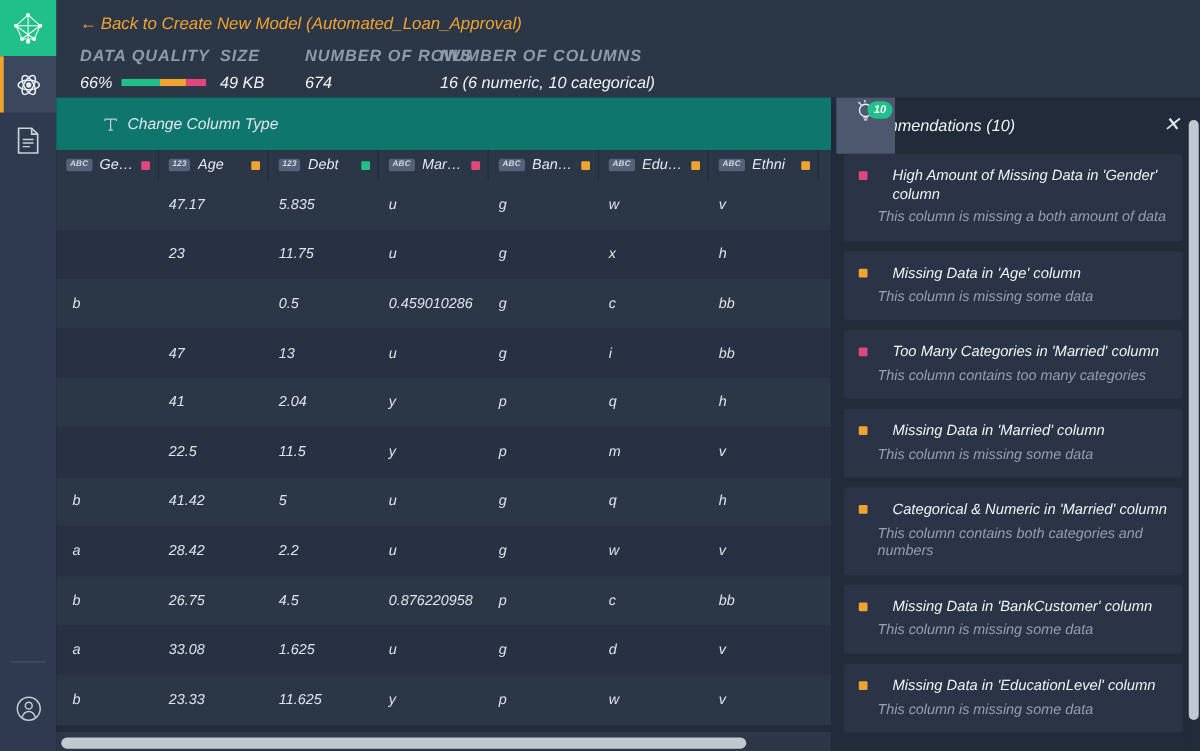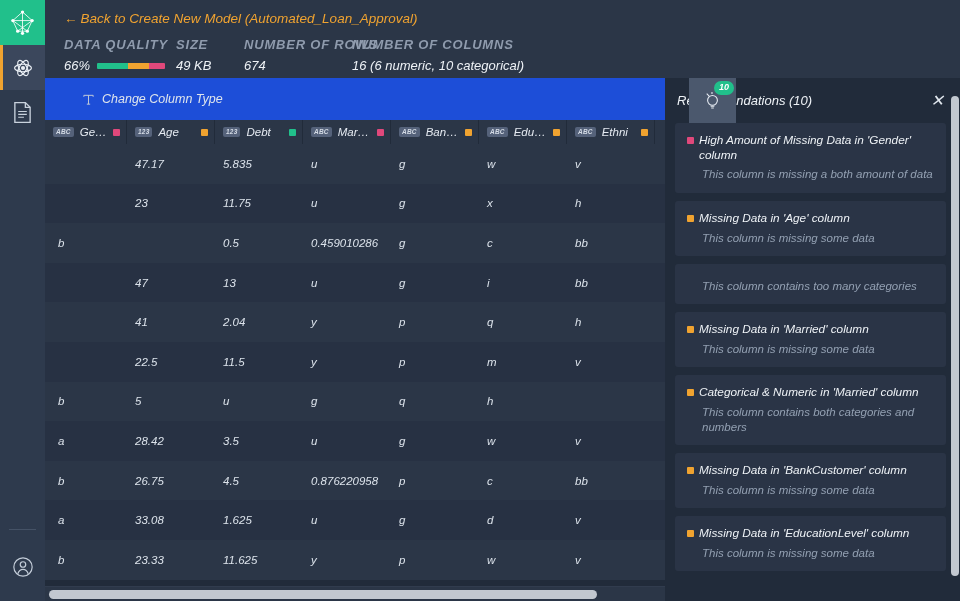--- a/index.html
+++ b/index.html
@@ -61,21 +61,21 @@
   .dqbar { display:inline-flex; height:6px; margin-left:7px; border-radius:1px; overflow:hidden; width:68px; }
   .dqbar i { display:block; height:6px; }
 
   
   .content { flex:1; display:flex; min-height:0; position:relative; }
 
   .grid-wrap { width:620px; flex:0 0 620px; background:#212b3a; display:flex; flex-direction:column; min-height:0; position:relative; }
 
   .grid-toolbar {
     height:42px; flex:0 0 42px; display:flex; align-items:center;
-    padding-left:37px; background:#1d4ed8;
+    padding-left:37px; background:#0f766e;
   }
   .toolbtn {
     display:flex; align-items:center; gap:7px; cursor:pointer;
     color:#dfe5ec; font-size:12.5px;
   }
   .toolbtn .ticon { color:#c3ccd8; font-size:13px; display:inline-flex; }
 
   .grid-head { display:flex; height:24px; flex:0 0 24px; background:#2b3647; }
   .hcell {
     width:88px; flex:0 0 88px; display:flex; align-items:center;
@@ -109,22 +109,22 @@
     position:absolute; left:0; right:0; bottom:0; height:15px;
     background:#2b3647; border-top:1px solid #313c4e;
   }
   .hscroll-thumb {
     position:absolute; left:4px; top:3px; height:9px; width:548px;
     background:#c2c8d0; border-radius:5px; cursor:pointer;
   }
 
   
   .bulbtab {
-    position:absolute; left:644px; top:0; width:47px; height:45px;
-    background:#4b586d; display:flex; align-items:center; justify-content:center;
+    position:absolute; left:624px; top:0; width:47px; height:45px;
+    background:#4b586d; display:flex; justify-content:center;
     cursor:pointer; z-index:5;
   }
   .bulbbadge {
     position:absolute; top:3px; right:2px;
     background:#21c08b; color:#fff; font-size:9px; font-weight:bold;
     border-radius:9px; padding:1px 5px; line-height:1.3;
   }
 
   
   .recpanel {
@@ -136,21 +136,21 @@
     justify-content:space-between; padding:0 12px 0 12px;
     background:#212b3a;
   }
   .rec-title { font-size:13px; color:#eef2f6; }
   .rec-close { color:#e2e8ef; font-size:16px; cursor:pointer; line-height:1; padding:2px 4px; }
   .rec-list { flex:1; overflow:hidden; padding:0 14px 0 10px; position:relative; }
   .rec-card {
     background:#2a3446; border-radius:3px; padding:10px 12px 11px 12px;
     margin-bottom:8px; cursor:pointer;
   }
-  .rec-row { display:flex; align-items:flex-start; gap:5px; }
+  .rec-row { display:flex; align-items:flex-start; gap:20px; }
   .rec-dot { width:7px; height:7px; border-radius:1px; margin-top:4px; flex:0 0 7px; }
   .rec-h { font-size:11.8px; color:#eef2f6; line-height:1.25; }
   .rec-sub { font-size:11.5px; color:#93a0b2; margin:5px 0 0 15px; line-height:1.25; }
   .vscroll-track {
     position:absolute; right:0px; top:18px; bottom:0; width:10px; background:#212b3a;
   }
   .vscroll-thumb {
     position:absolute; right:1px; top:0px; width:8px; height:480px;
     background:#c2c8d0; border-radius:5px; cursor:pointer;
   }
@@ -346,30 +346,31 @@
               <div class="cell first"></div>
               <div class="cell">22.5</div>
               <div class="cell">11.5</div>
               <div class="cell">y</div>
               <div class="cell">p</div>
               <div class="cell">m</div>
               <div class="cell">v</div>
             </div>
             <div class="row">
               <div class="cell first">b</div>
+              <div class="cell">41.42</div>
               <div class="cell">5</div>
               <div class="cell">u</div>
               <div class="cell">g</div>
               <div class="cell">q</div>
               <div class="cell">h</div>
             </div>
             <div class="row">
               <div class="cell first">a</div>
               <div class="cell">28.42</div>
-              <div class="cell">3.5</div>
+              <div class="cell">2.2</div>
               <div class="cell">u</div>
               <div class="cell">g</div>
               <div class="cell">w</div>
               <div class="cell">v</div>
             </div>
             <div class="row">
               <div class="cell first">b</div>
               <div class="cell">26.75</div>
               <div class="cell">4.5</div>
               <div class="cell">0.876220958</div>
@@ -425,20 +426,24 @@
               <div class="rec-sub">This column is missing a both amount of data</div>
             </div>
             <div class="rec-card">
               <div class="rec-row">
                 <span class="rec-dot" style="background: rgb(240, 163, 48);"></span>
                 <span class="rec-h">Missing Data in 'Age' column</span>
               </div>
               <div class="rec-sub">This column is missing some data</div>
             </div>
             <div class="rec-card">
+              <div class="rec-row">
+                <span class="rec-dot" style="background: rgb(224, 72, 123);"></span>
+                <span class="rec-h">Too Many Categories in 'Married' column</span>
+              </div>
               <div class="rec-sub">This column contains too many categories</div>
             </div>
             <div class="rec-card">
               <div class="rec-row">
                 <span class="rec-dot" style="background: rgb(240, 163, 48);"></span>
                 <span class="rec-h">Missing Data in 'Married' column</span>
               </div>
               <div class="rec-sub">This column is missing some data</div>
             </div>
             <div class="rec-card">

